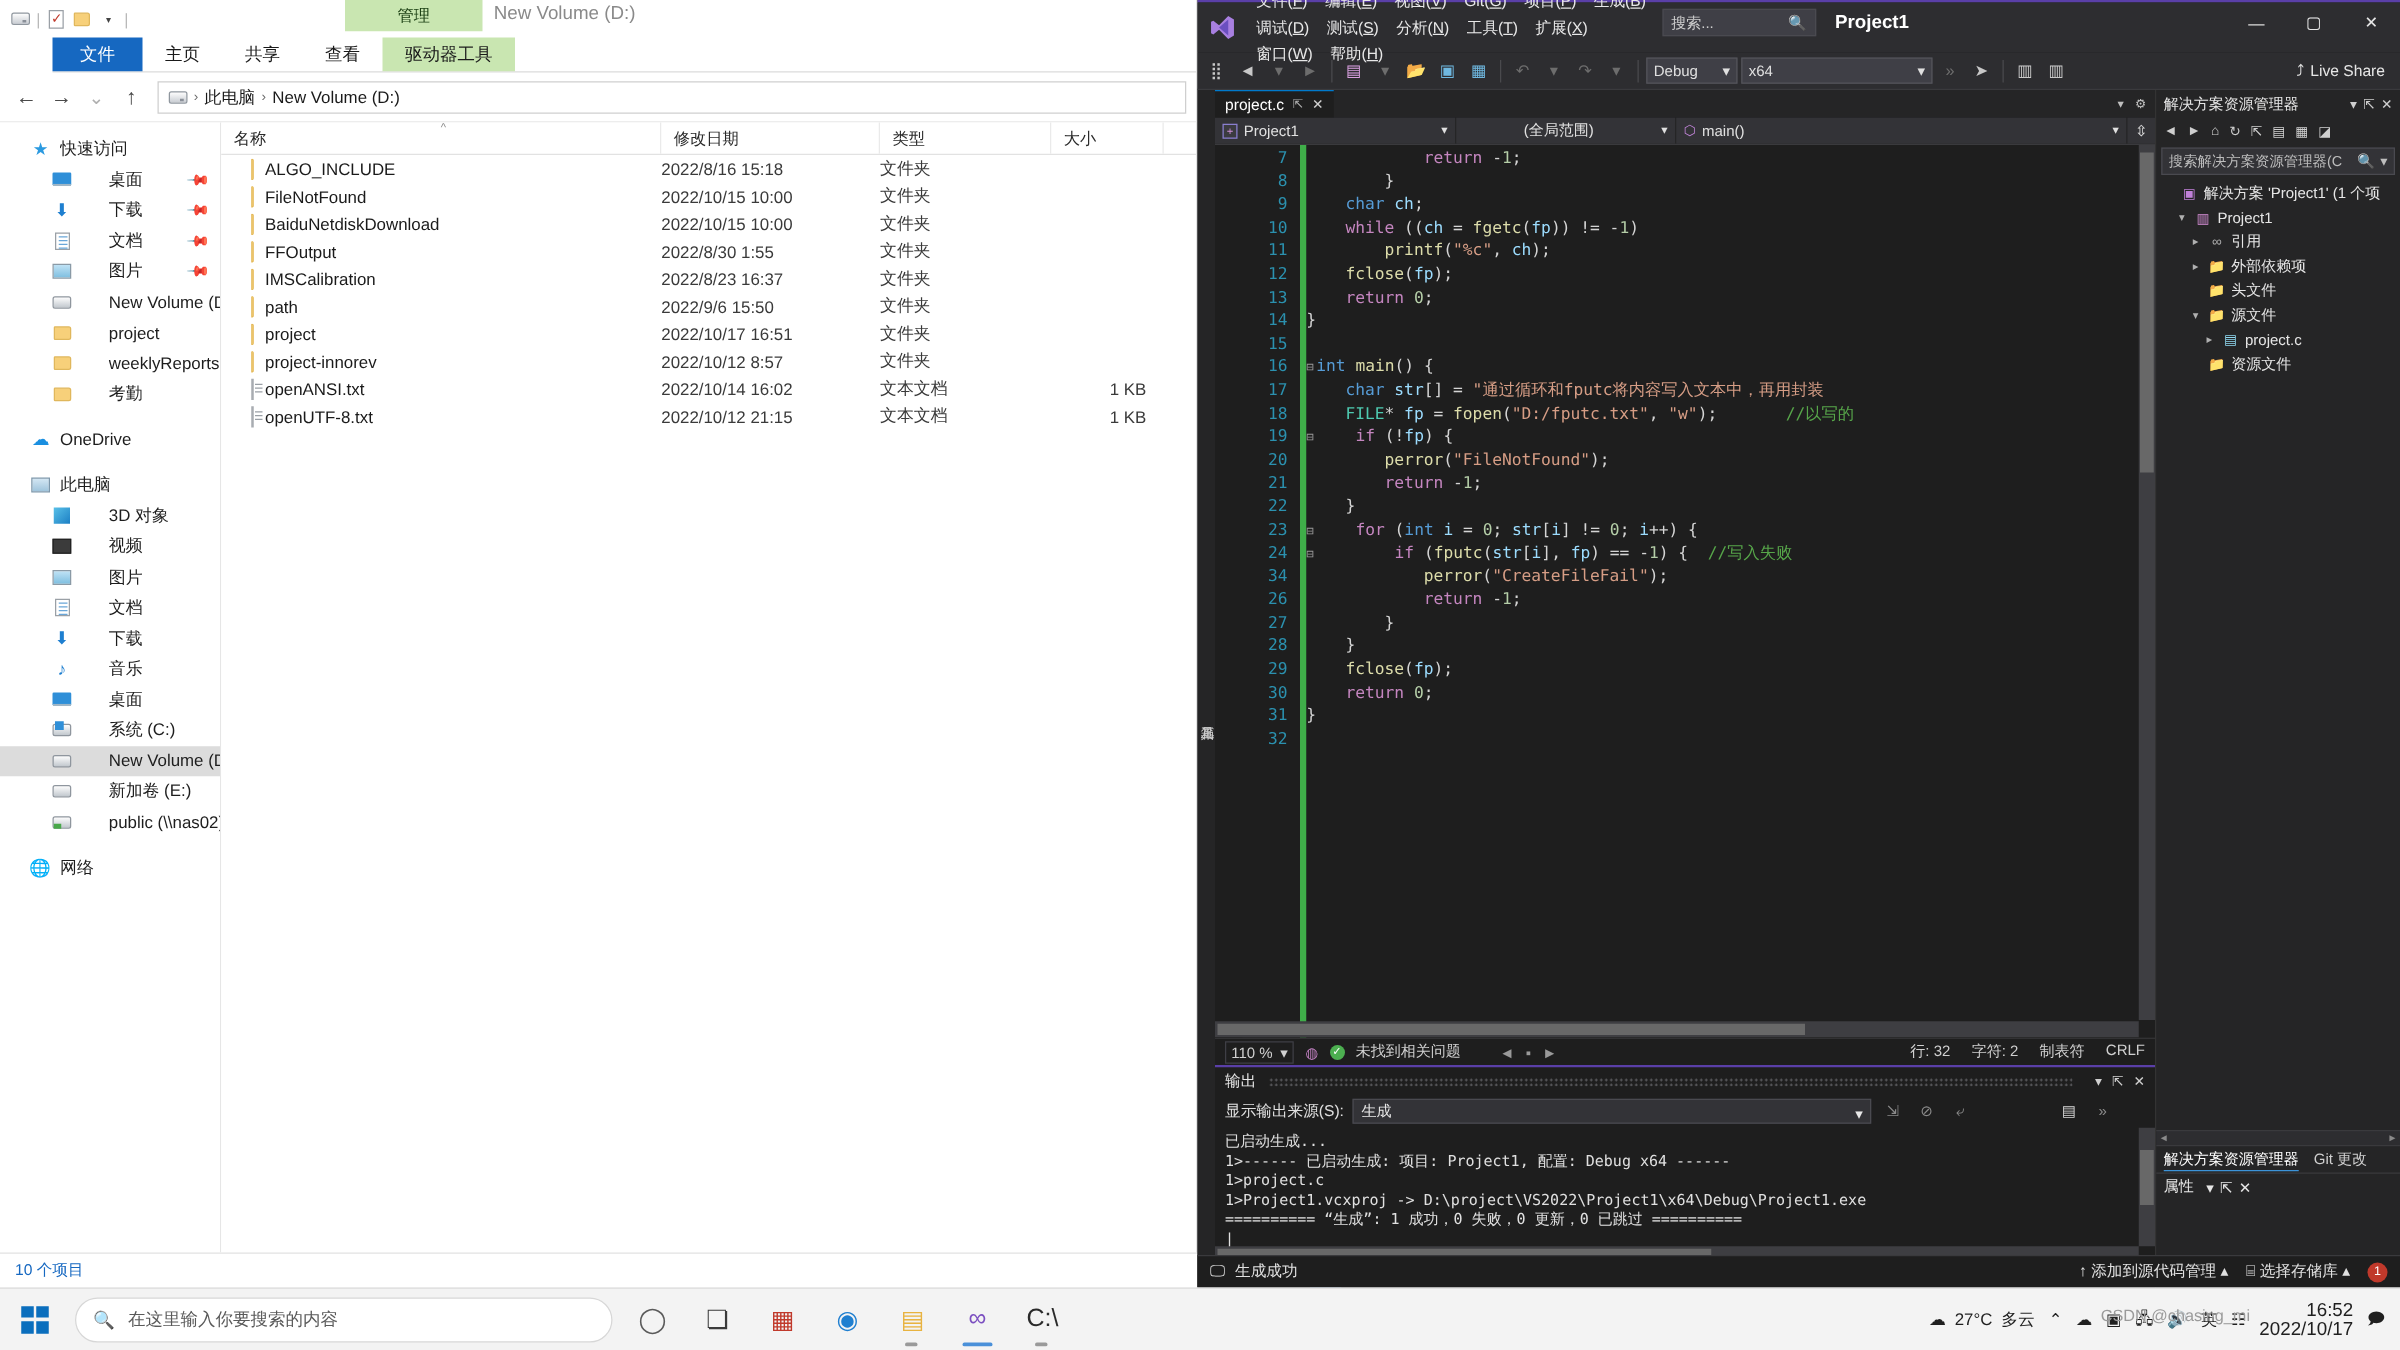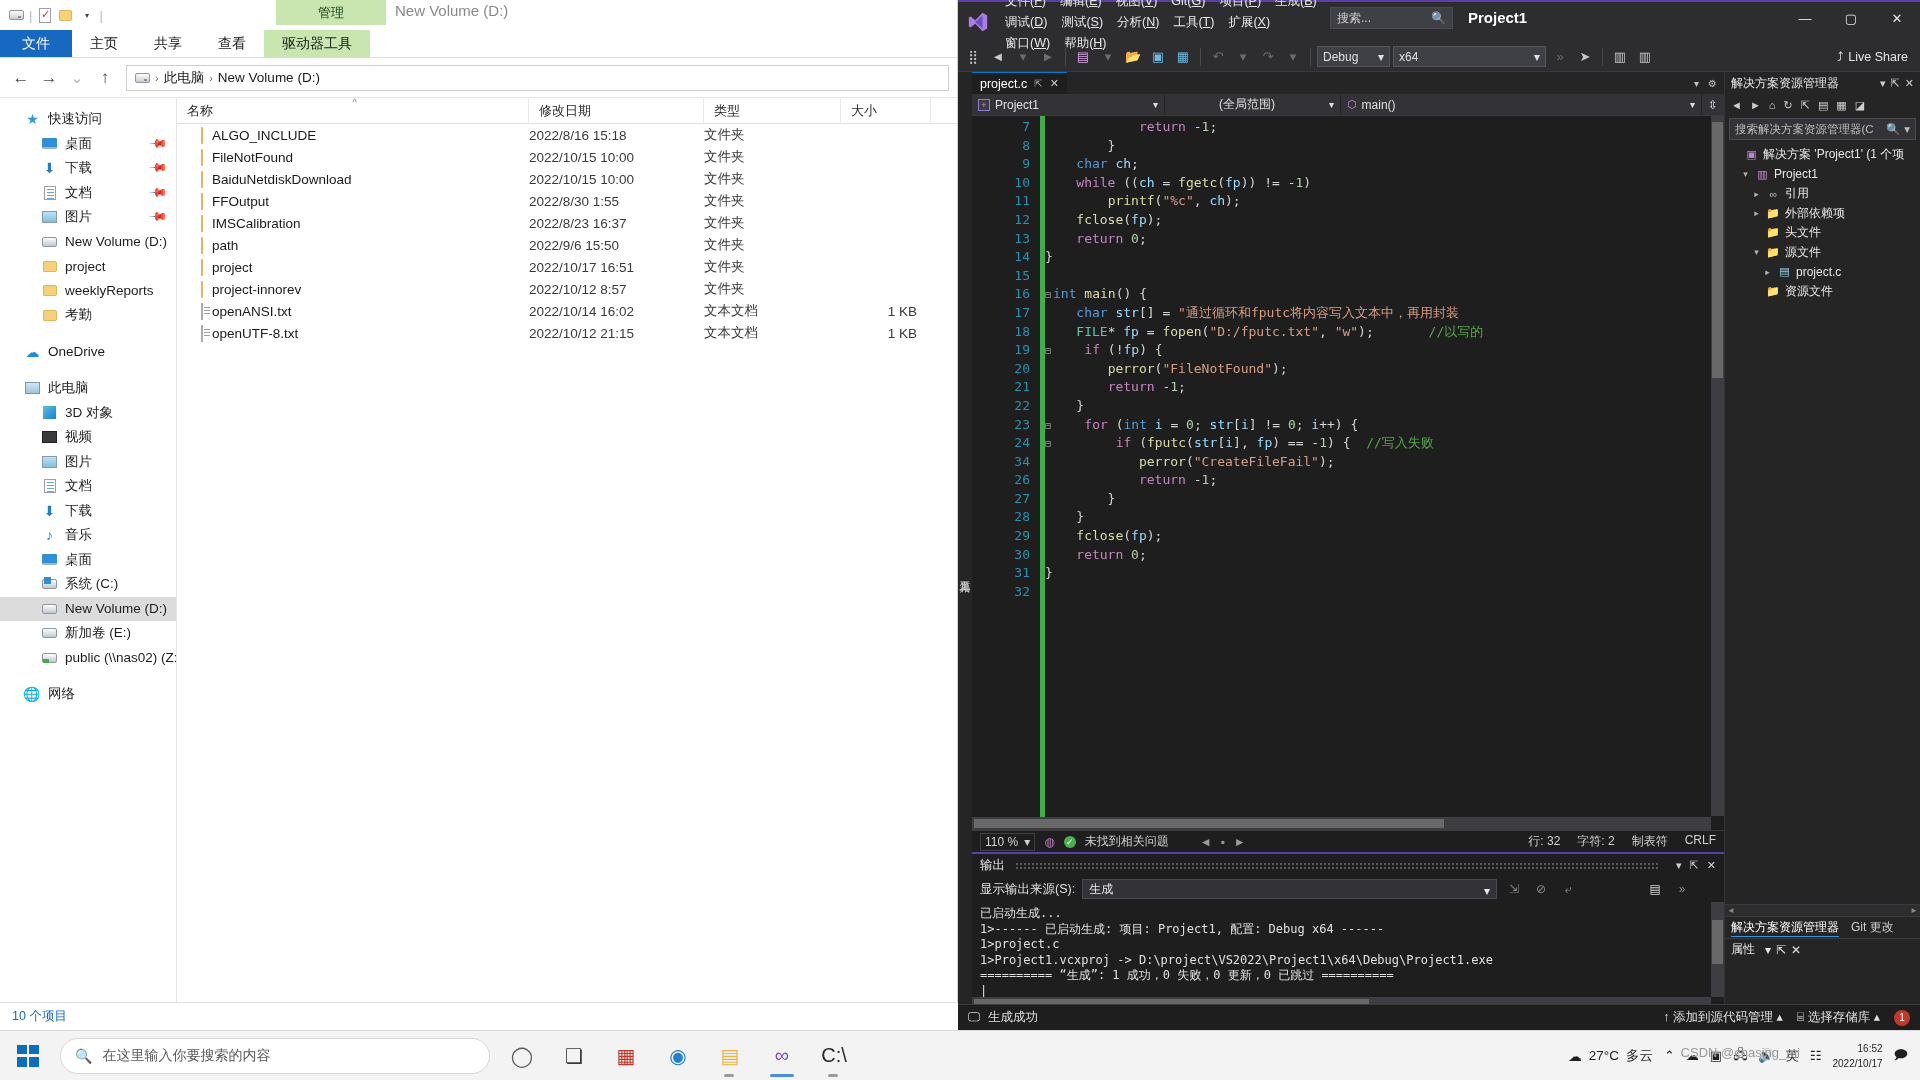--- a/index.html
+++ b/index.html
@@ -39,21 +39,21 @@
   .ribbon-tab-ctx {
     position:absolute; left:276px; top:0; width:110px; height:25px;
     background:#c9e6b1; color:#1c4014; font-size:13px;
     display:flex;align-items:center;justify-content:center;
   }
   .ctx-title {
     position:absolute; left:395px; top:2px; font-size:15px; color:#8a8a8a;
   }
   .ribbon-tabs {
     height:28px; background:#ffffff; display:flex; align-items:stretch;
-    border-bottom:1px solid #dcdcdc; position:relative;
+    border-bottom:1px solid #dcdcdc; position:relative;margin-left:42px;
   }
   .r-tab { padding:0 18px; display:flex;align-items:center;font-size:14px;color:#1a1a1a; }
   .r-tab.file { background:#1668c1; color:#fff; padding:0 22px; }
   .r-tab.ctxsub { background:#c9e6b1; }
   .nav-bar {
     height:40px; display:flex; align-items:center; gap:2px; padding:0 8px;
     background:#fff; border-bottom:1px solid #e8e8e8;
   }
   .nav-btn { width:26px;height:26px;display:flex;align-items:center;justify-content:center;
     color:#4a4a4a;font-size:17px; }
@@ -66,21 +66,21 @@
   .addr .crumb-sep { color:#6b6b6b; font-size:11px; }
   .exp-body { display:flex; height:calc(1030px - 30px - 28px - 40px - 28px); }
   
   .nav-pane {
     width:177px; border-right:1px solid #e6e6e6; background:#fff;
     padding-top:9px; overflow:hidden; position:relative;
   }
   .np-item { height:24.5px; display:flex;align-items:center; font-size:13.5px; color:#1d1d1d; position:relative; }
   .np-item.sel { background:#dcdcdc; }
   .np-root { padding-left:24px; }
-  .np-child { padding-left:41px; }
+  .np-child { padding-left:41px;gap:22px; }
   .np-ico { width:17px;height:17px;margin-right:7px;flex:none;display:inline-flex;align-items:center;justify-content:center; }
   .np-lbl{white-space:nowrap;overflow:hidden;}
   .pin {
     position:absolute; right:10px; top:5px; color:#8e8e8e; font-size:12px;
     transform:rotate(45deg);
   }
   .np-gap{height:12px;}
   
   .ic-star{color:#2b9ae0;font-size:14px;}
   .ic-desktop{width:15px;height:11px;background:#2f8fd8;border-radius:1px;border-bottom:2px solid #9fb6c6;}
@@ -273,21 +273,21 @@
     font-size:14px;color:#5a5a5a;
   }
   .tb-items{display:flex;align-items:center;gap:4px;margin-left:8px;}
   .tb-item{width:48px;height:46px;display:flex;align-items:center;justify-content:center;position:relative;}
   .tb-item.active::after{content:"";position:absolute;bottom:2px;left:12px;width:24px;height:3px;
     background:#4a90d9;border-radius:2px;}
   .tb-item.running::after{content:"";position:absolute;bottom:2px;left:18px;width:10px;height:3px;
     background:#9a9a9a;border-radius:2px;}
   .tray{margin-left:auto;display:flex;align-items:center;gap:11px;padding-right:12px;font-size:13px;color:#1f1f1f;}
   .tray .weather{display:flex;align-items:center;gap:7px;font-size:13.5px;}
-  .tray-clock{display:flex;flex-direction:column;align-items:flex-end;line-height:15px;font-size:10px;}
+  .tray-clock{display:flex;flex-direction:column;align-items:flex-end;line-height:15px;font-size:15px;}
   .watermark{position:absolute;right:120px;bottom:20px;font-size:13px;color:#9a9a9a;white-space:nowrap;}
 </style>
 </head>
 <body>
 
 <div id="explorer">
 
   <div class="exp-titlebar">
     <div class="qat">
       <span class="qat-icon">

